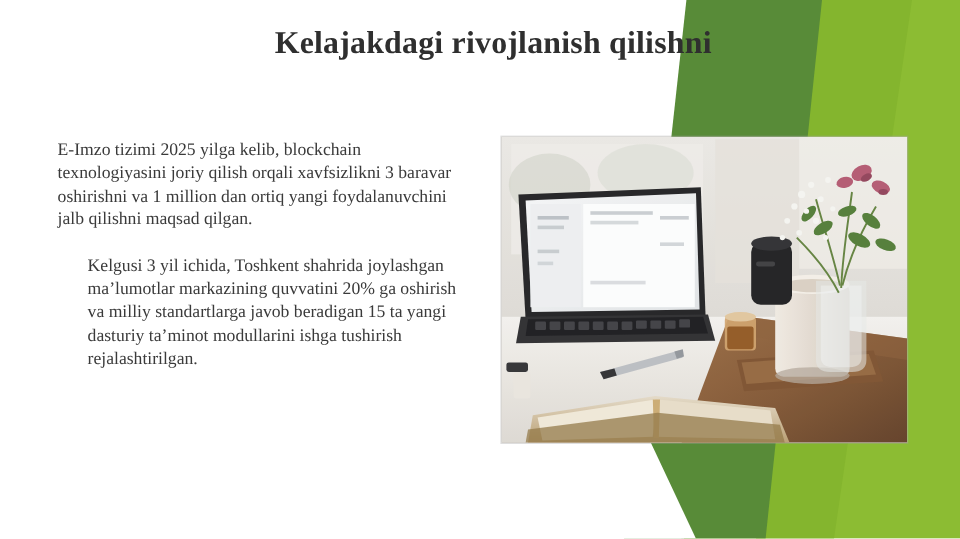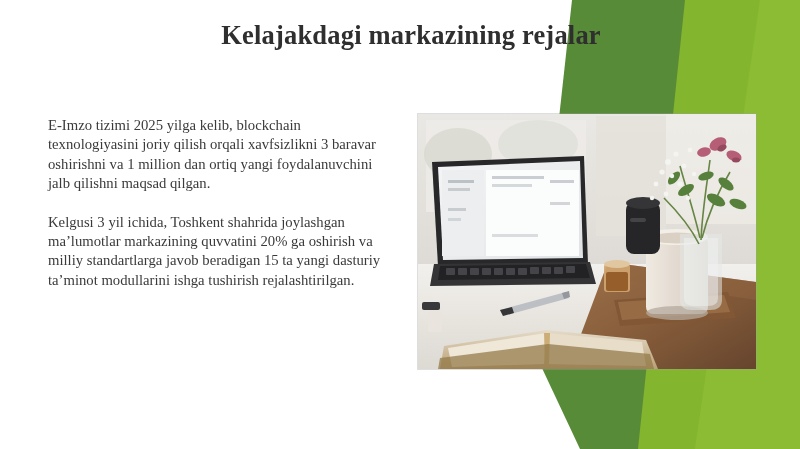--- a/index.html
+++ b/index.html
@@ -48,21 +48,21 @@
     width:346px;
     text-align:left;
     z-index:5;
   }
   .body-col p {
     font-family:"Liberation Serif", serif;
     font-size:14.7px;
     line-height:19.4px;
     color:#3a3a3a;
   }
-  .body-col p.para-gap { margin-top:19px; }
+  .body-col p.para-gap { margin-top:19px;margin-left:25px; }
 
   
   .photo {
     position:absolute;
     left:418px; top:114px;
     width:338px; height:255px;
     z-index:4;
     overflow:hidden;
     background:#cfcac2;
     box-shadow:0 0 0 1px rgba(160,160,160,0.35);
@@ -84,21 +84,21 @@
       <polygon points="40,0 175,0 128,449 10,449" fill="#588b38"></polygon>
 
       <polygon points="0,0 62,0 40,200 0,130" fill="#ffffff"></polygon>
 
       <polygon points="0,300 70,449 0,449" fill="#ffffff"></polygon>
 
       <polygon points="0,360 58,449 0,449" fill="#ffffff"></polygon>
     </svg>
   </div>
 
-  <div class="title">Kelajakdagi markazining rejalar</div>
+  <div class="title">Kelajakdagi rivojlanish qilishni</div>
 
   <div class="body-col">
     <p>E-Imzo tizimi 2025 yilga kelib, blockchain texnologiyasini joriy qilish orqali xavfsizlikni 3 baravar oshirishni va 1 million dan ortiq yangi foydalanuvchini jalb qilishni maqsad qilgan.</p>
     <p class="para-gap">Kelgusi 3 yil ichida, Toshkent shahrida joylashgan ma’lumotlar markazining quvvatini 20% ga oshirish va milliy standartlarga javob beradigan 15 ta yangi dasturiy ta’minot modullarini ishga tushirish rejalashtirilgan.</p>
   </div>
 
   <div class="photo">
     <svg viewBox="0 0 338 255" preserveAspectRatio="none" aria-hidden="true">
       <defs>
         <linearGradient id="bgWall" x1="0" y1="0" x2="0" y2="1">

